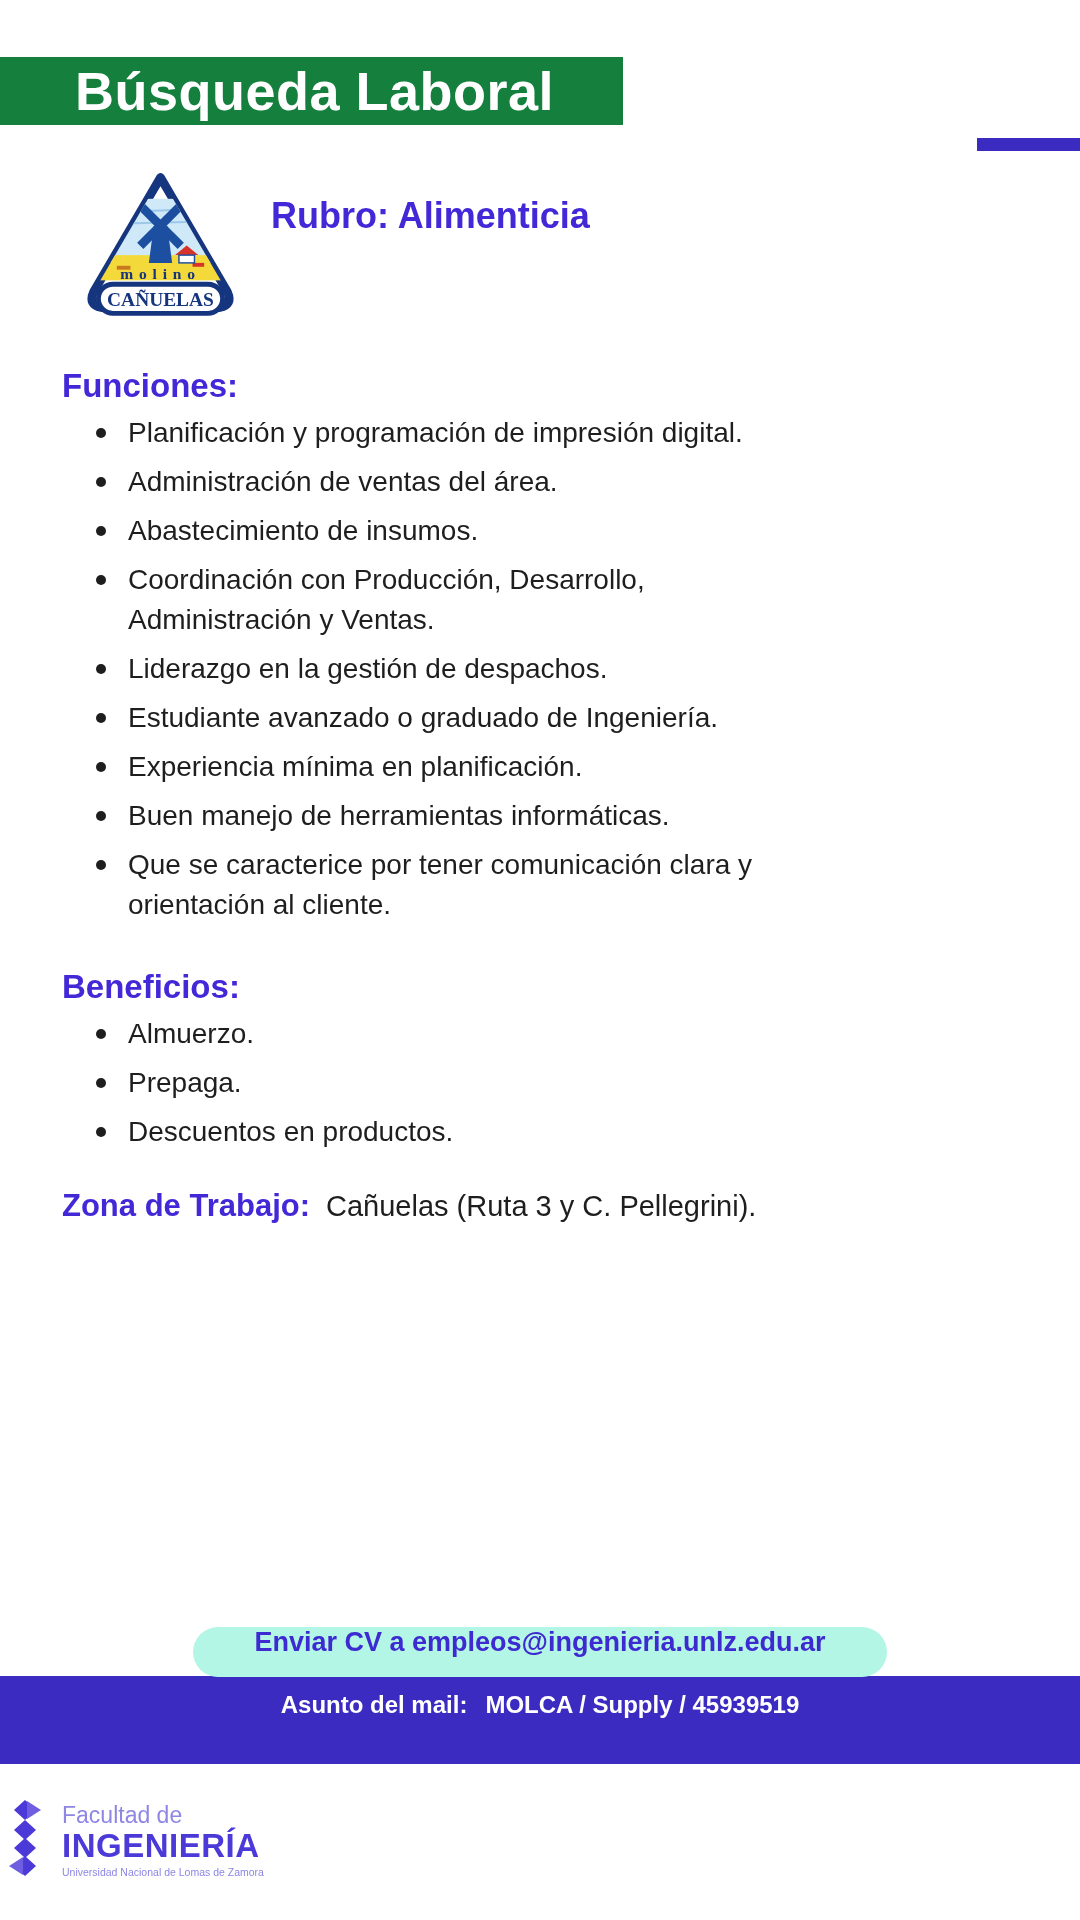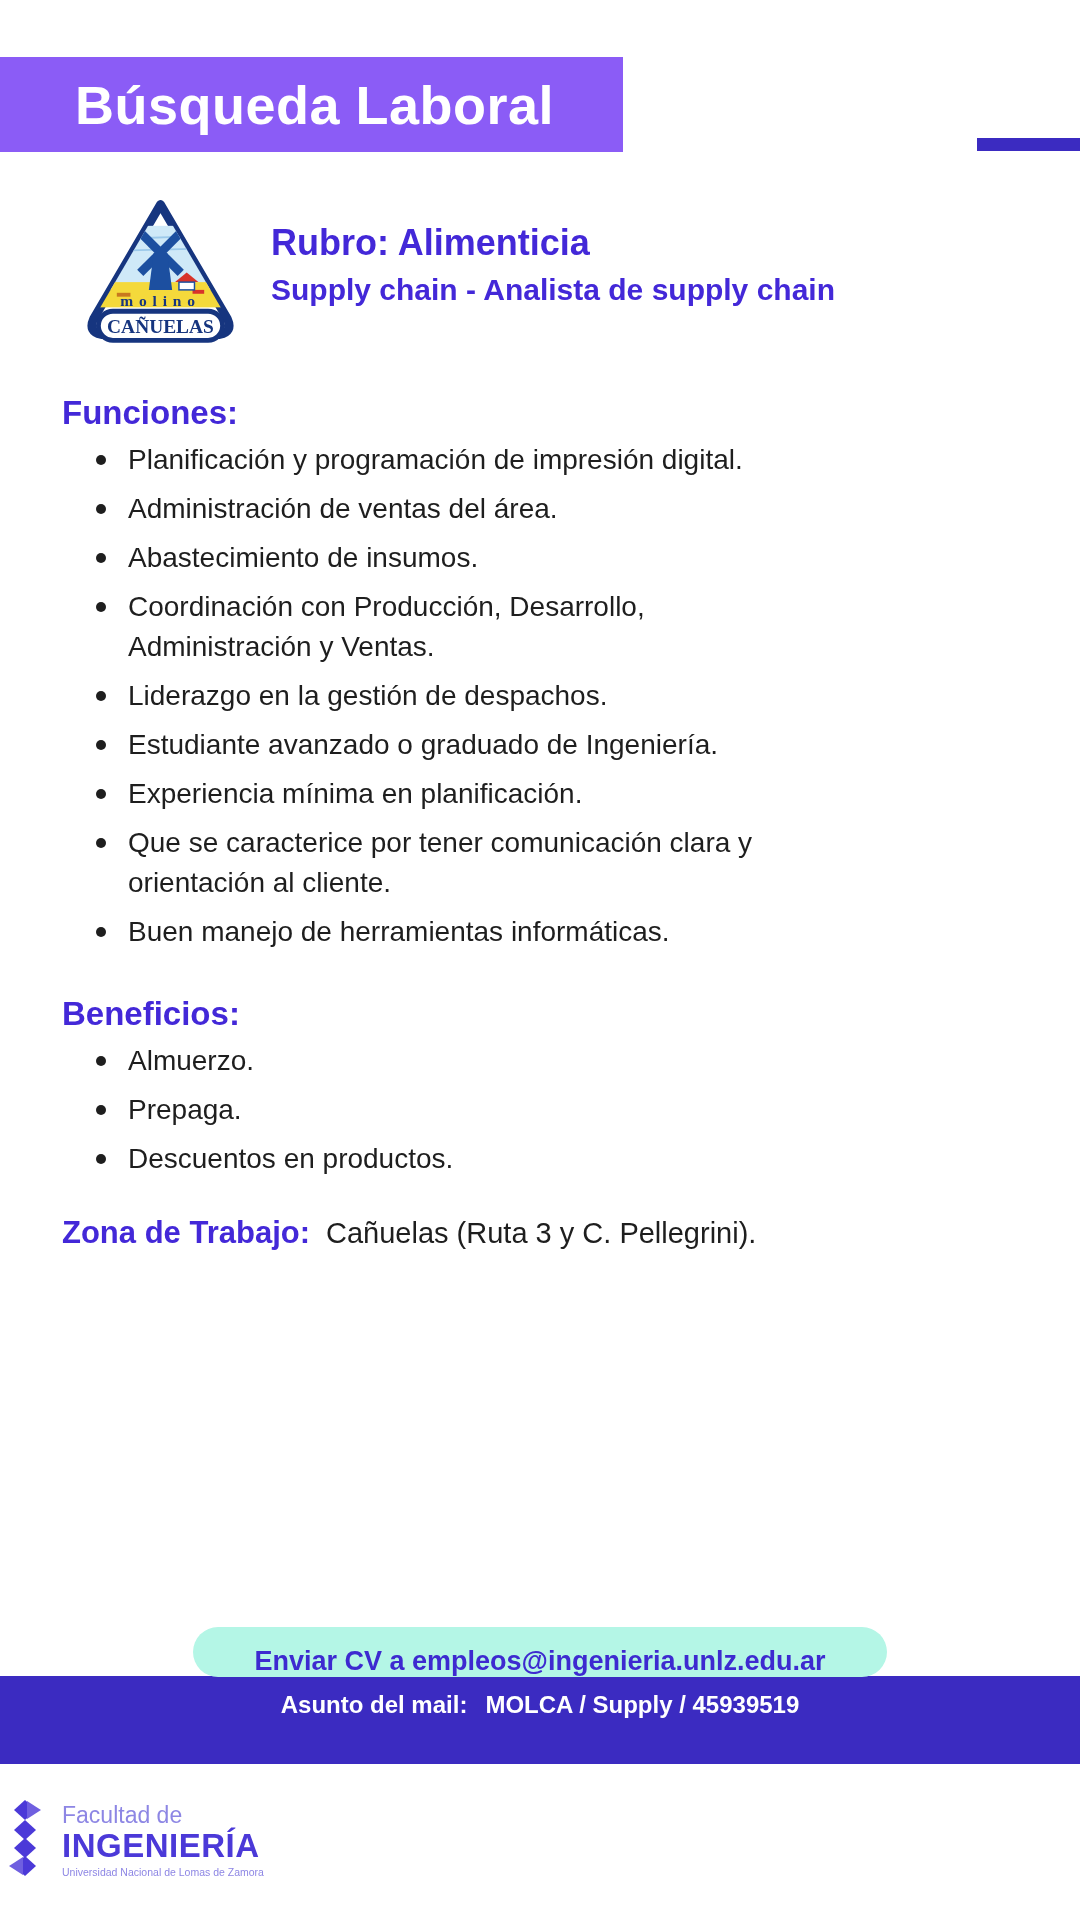--- a/index.html
+++ b/index.html
@@ -8,22 +8,22 @@
   .page {
     position: relative;
     width: 1080px; height: 1920px;
     margin: 0 auto;
     background: #ffffff;
     overflow: hidden;
   }
   
   .header-band {
     margin-top: 57px;
-    width: 623px; height: 95px;
-    background: #8b5cf6;
+    width: 623px; height: 68px;
+    background: #15803d;
     display: flex; align-items: center;
     padding-left: 75px;
   }
   .header-band h1 {
     color: #ffffff; font-size: 54px; font-weight: 700; letter-spacing: 0.5px;
   }
   .accent-bar {
     position: absolute; top: 138px; right: 0;
     width: 103px; height: 13px; background: #3b2bc1;
   }
@@ -44,21 +44,21 @@
   }
   .btxt { color: #1e1e1e; font-size: 28px; line-height: 40px; }
   .zona { margin-top: 36px; font-size: 29px; }
   .zona .zlabel { color: #4328d8; font-size: 31px; font-weight: 700; }
   .zona .zvalue { color: #1e1e1e; margin-left: 16px; }
   
   .cv-pill {
     position: absolute; top: 1627px; left: 50%; transform: translateX(-50%);
     width: 694px; height: 50px; border-radius: 26px;
     background: #b4f6e6;
-    display: flex; align-items: flex-end; justify-content: center;
+    display: flex; align-items: flex-start; justify-content: center;
     z-index: 2; border: none; cursor: pointer;
   }
   .cv-pill span { color: #3d2ad0; font-size: 27px; font-weight: 700; }
   .subject-band {
     position: absolute; top: 1676px; left: 0;
     width: 100%; height: 88px; background: #3b2bc1;
     display: flex; justify-content: center;
     padding-top: 15px;
   }
   .subject-band .sline { color: #ffffff; font-size: 24px; font-weight: 700; }
@@ -108,21 +108,20 @@
           <path d="M100 92 L112 82 L124 92 Z" fill="#d8332a"></path>
           <rect x="104" y="92" width="16" height="8" fill="#ffffff" stroke="#1c4fa0" stroke-width="1.5"></rect>
         </g>
         <text x="85" y="117" text-anchor="middle" font-family="Liberation Serif, serif" font-size="16" font-weight="700" letter-spacing="6" fill="#16357f">molino</text>
         <rect x="21" y="122" width="128" height="30" rx="15" fill="#ffffff" stroke="#16357f" stroke-width="5"></rect>
         <text x="85" y="144" text-anchor="middle" font-family="Liberation Serif, serif" font-size="20" font-weight="700" fill="#16357f">CAÑUELAS</text>
       </svg>
     </span>
     <div class="role-block">
       <div class="rubro">Rubro: Alimenticia</div>
-      <div class="position">Supply chain - Analista de supply chain</div>
     </div>
   </div>
 
   <div class="content">
 
     <h2>Funciones:</h2>
     <ul class="blist">
       <li>
           <span class="dot"></span>
           <span class="btxt">Planificación y programación de impresión digital.</span>
@@ -149,25 +148,25 @@
       <li>
           <span class="dot"></span>
           <span class="btxt">Estudiante avanzado o graduado de Ingeniería.</span>
         </li>
       <li>
           <span class="dot"></span>
           <span class="btxt">Experiencia mínima en planificación.</span>
         </li>
       <li>
           <span class="dot"></span>
+          <span class="btxt">Buen manejo de herramientas informáticas.</span>
+        </li>
+      <li>
+          <span class="dot"></span>
           <span class="btxt">Que se caracterice por tener comunicación clara y orientación al cliente.</span>
-        </li>
-      <li>
-          <span class="dot"></span>
-          <span class="btxt">Buen manejo de herramientas informáticas.</span>
         </li>
     </ul>
 
     <h2>Beneficios:</h2>
     <ul class="blist">
       <li>
           <span class="dot"></span>
           <span class="btxt">Almuerzo.</span>
         </li>
       <li>

